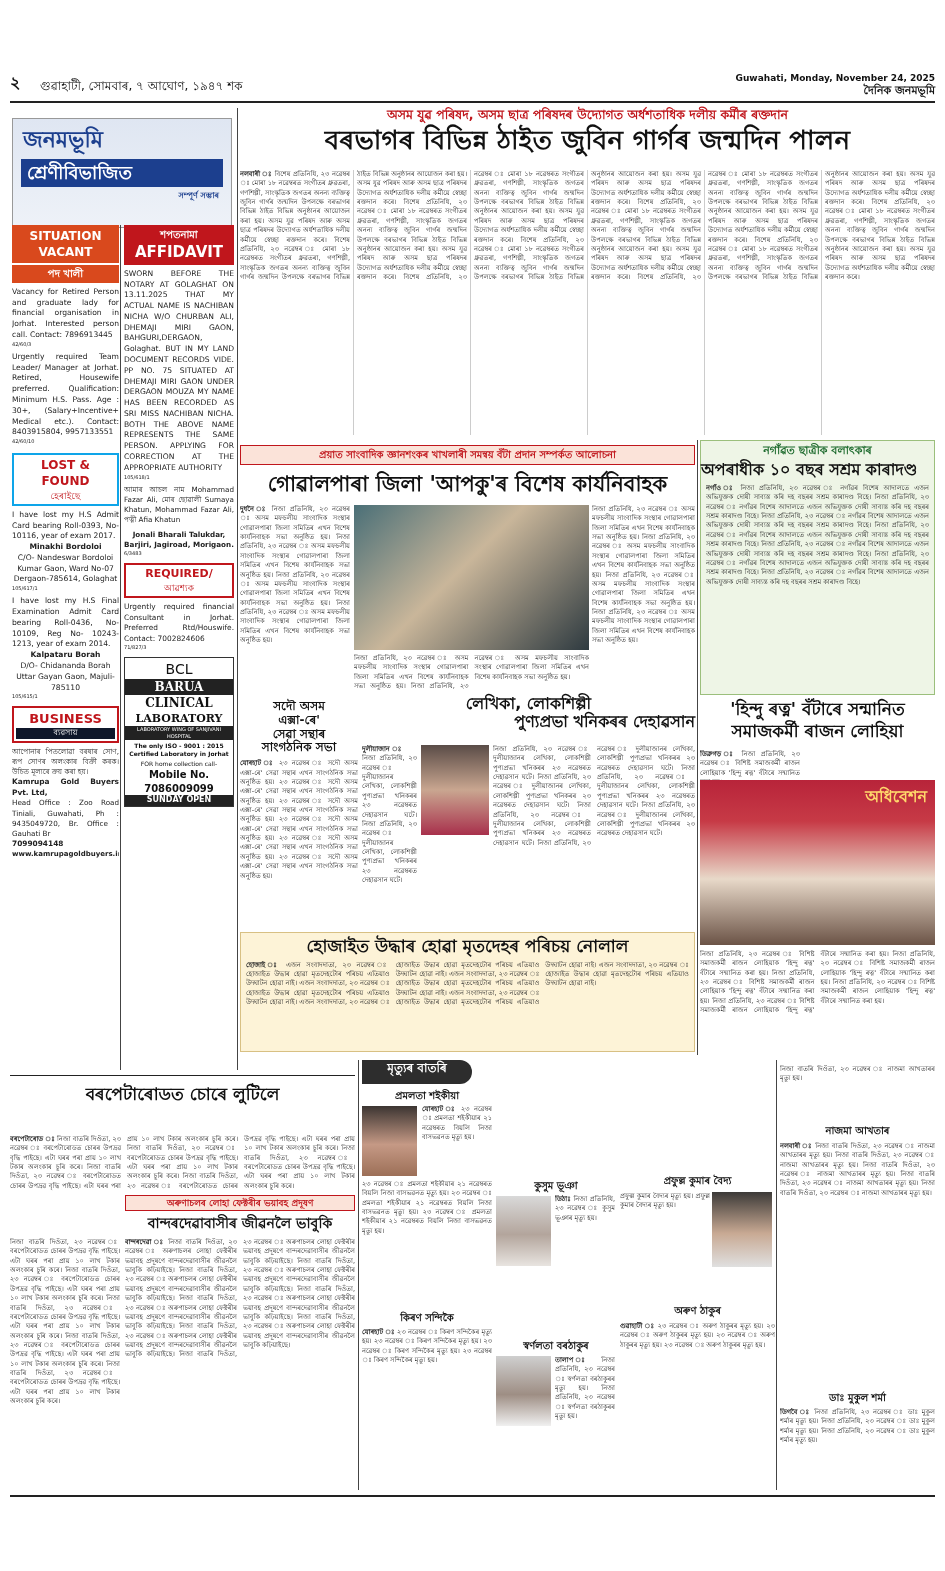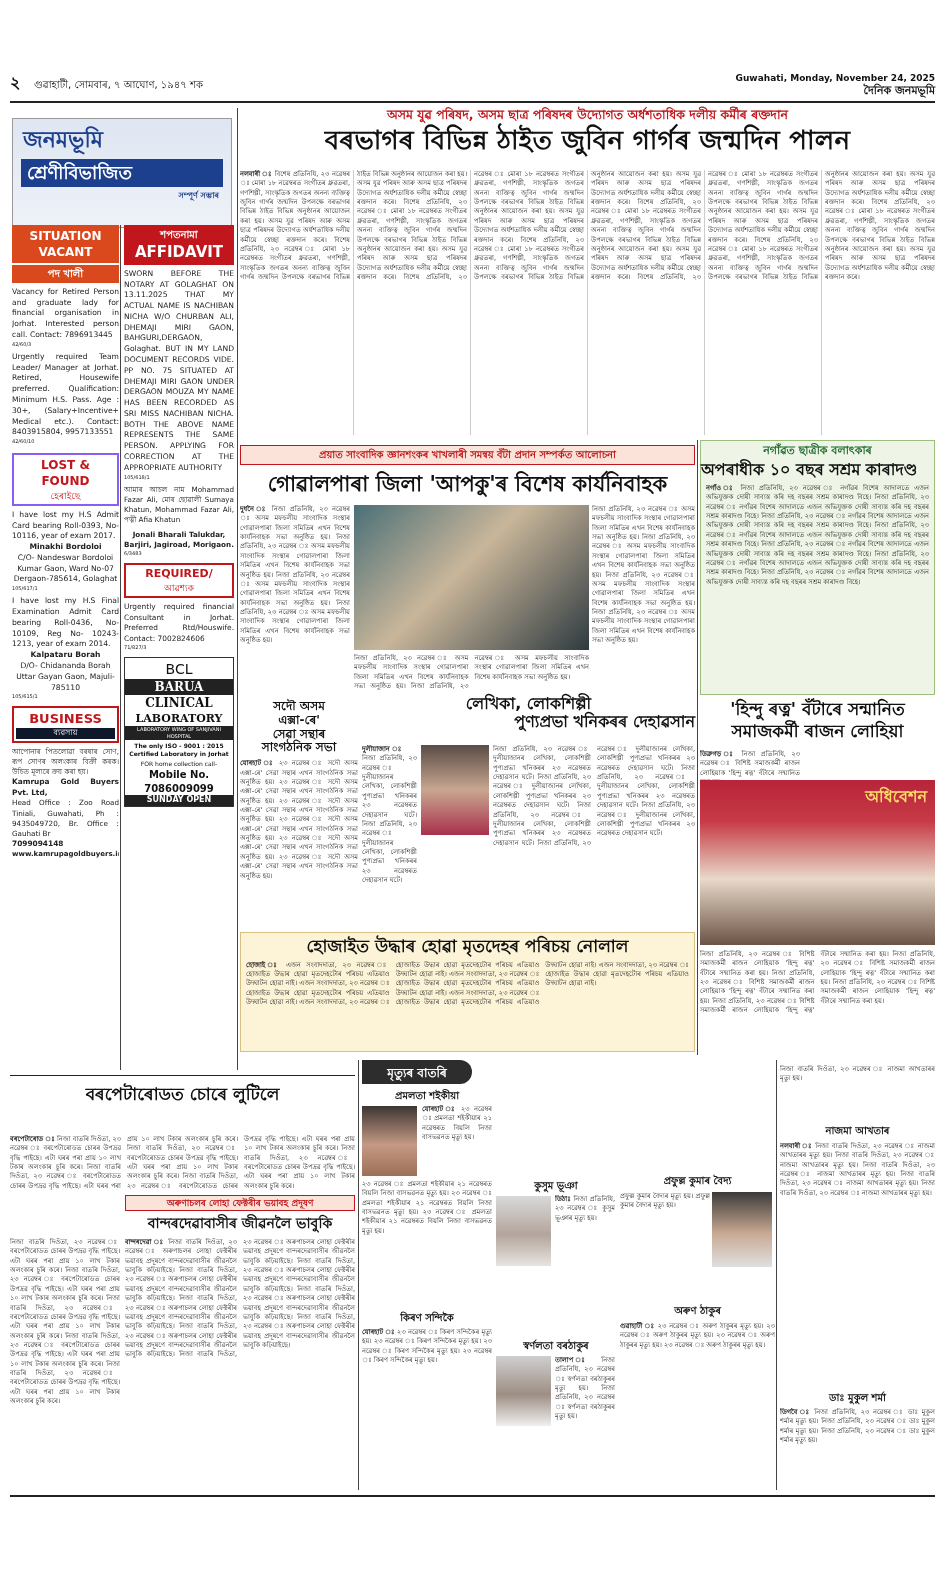--- a/index.html
+++ b/index.html
@@ -1,19 +1,19 @@
 <!DOCTYPE html>
 <html><head>
 <meta charset="utf-8">
 <style>
 *{box-sizing:border-box;margin:0;padding:0}
 body{width:945px;height:1571px;background:#fff;font-family:"DejaVu Sans",sans-serif;color:#111;position:relative;overflow:hidden;font-size:7px;line-height:1.35}
 .abs{position:absolute}
 .pgno{left:10px;top:72px;font-size:16px;font-weight:bold}
-.hdate{left:34px;top:78px;font-size:10px}
+.hdate{left:40px;top:78px;font-size:12px}
 .hright{right:10px;top:72px;text-align:right;font-size:9px;font-weight:bold}
 .hright .pn{font-size:11px}
 .rule{background:#222}
 .txt{font-size:6.6px;line-height:1.42;text-align:justify;color:#222;overflow:hidden}
 .hl{font-weight:bold;color:#111;line-height:1.15}
 .red{color:#c0161c}
 .ph{background:#8a8a8a;overflow:hidden}
 .col-line{width:1px;background:#444}
 .cls-brand{left:12px;top:118px;width:220px;height:110px;border:1px solid #999;background:linear-gradient(#dfe6f2,#eef2f8)}
 .cls-brand .t1{font-size:22px;font-weight:bold;color:#1c3f8e;padding:6px 8px 0 10px}
@@ -39,21 +39,21 @@
   <div class="t3">সম্পূৰ্ণ সম্ভাৰ</div>
 </div>
 
 <div class="abs" style="left:12px;top:225px;width:107px">
   <div class="boxtag" style="font-size:12px;padding:3px 2px">SITUATION VACANT</div>
   <div class="boxtag" style="font-size:10px;padding:2px;margin-top:2px">পদ খালী</div>
   <div class="txt" style="font-size:7.6px;margin-top:4px">Vacancy for Retired Person and graduate lady for financial organisation in Jorhat. Interested person call. Contact: 7896913445</div>
   <div class="txt" style="font-size:5px">42/60/3</div>
   <div class="txt" style="font-size:7.6px;margin-top:4px">Urgently required Team Leader/ Manager at Jorhat. Retired, Housewife preferred. Qualification: Minimum H.S. Pass. Age : 30+, (Salary+Incentive+ Medical etc.). Contact: 8403915804, 9957133551</div>
   <div class="txt" style="font-size:5px">42/60/10</div>
-  <div style="margin-top:8px;border:2px solid #8b5cf6;text-align:center;padding:2px">
+  <div style="margin-top:8px;border:2px solid #0ea5e9;text-align:center;padding:2px">
     <div style="color:#c0161c;font-weight:bold;font-size:12px">LOST &amp; FOUND</div>
     <div style="color:#c0161c;font-size:9px">হেৰাইছে</div>
   </div>
   <div class="txt" style="font-size:7.6px;margin-top:4px">I have lost my H.S Admit Card bearing Roll-0393, No-10116, year of exam 2017.</div>
   <div class="txt" style="font-size:7.6px;font-weight:bold;text-align:center">Minakhi Bordoloi</div>
   <div class="txt" style="font-size:7.6px;text-align:center">C/O- Nandeswar Bordoloi Kumar Gaon, Ward No-07 Dergaon-785614, Golaghat</div>
   <div class="txt" style="font-size:5px">105/617/1</div>
   <div class="txt" style="font-size:7.6px;margin-top:4px">I have lost my H.S Final Examination Admit Card bearing Roll-0436, No-10109, Reg No- 10243-1213, year of exam 2014.</div>
   <div class="txt" style="font-size:7.6px;font-weight:bold;text-align:center">Kalpataru Borah</div>
   <div class="txt" style="font-size:7.6px;text-align:center">D/O- Chidananda Borah Uttar Gayan Gaon, Majuli-785110</div>
@@ -252,21 +252,21 @@
 </div>
 <div class="abs txt" style="left:10px;top:1238px;width:110px;height:250px">
   <span>নিজা বাতৰি দিওঁতা, ২৩ নৱেম্বৰ ঃ বৰপেটাৰোডত চোৰৰ উপদ্ৰৱ বৃদ্ধি পাইছে। এটা ঘৰৰ পৰা প্ৰায় ১০ লাখ টকাৰ অলংকাৰ চুৰি কৰে।</span>
   <span>নিজা বাতৰি দিওঁতা, ২৩ নৱেম্বৰ ঃ বৰপেটাৰোডত চোৰৰ উপদ্ৰৱ বৃদ্ধি পাইছে। এটা ঘৰৰ পৰা প্ৰায় ১০ লাখ টকাৰ অলংকাৰ চুৰি কৰে।</span>
   <span>নিজা বাতৰি দিওঁতা, ২৩ নৱেম্বৰ ঃ বৰপেটাৰোডত চোৰৰ উপদ্ৰৱ বৃদ্ধি পাইছে। এটা ঘৰৰ পৰা প্ৰায় ১০ লাখ টকাৰ অলংকাৰ চুৰি কৰে।</span>
   <span>নিজা বাতৰি দিওঁতা, ২৩ নৱেম্বৰ ঃ বৰপেটাৰোডত চোৰৰ উপদ্ৰৱ বৃদ্ধি পাইছে। এটা ঘৰৰ পৰা প্ৰায় ১০ লাখ টকাৰ অলংকাৰ চুৰি কৰে।</span>
   <span>নিজা বাতৰি দিওঁতা, ২৩ নৱেম্বৰ ঃ বৰপেটাৰোডত চোৰৰ উপদ্ৰৱ বৃদ্ধি পাইছে। এটা ঘৰৰ পৰা প্ৰায় ১০ লাখ টকাৰ অলংকাৰ চুৰি কৰে।</span>
 </div>
 
 <div class="abs" style="left:362px;top:1060px;width:110px;height:24px;background:#2d2d2d;border-radius:0 12px 12px 0">
-  <div style="color:#fff;font-weight:bold;font-size:12px;text-align:center;padding-top:5px">মৃত্যুৰ বাতৰি</div>
+  <div style="color:#fff;font-weight:bold;font-size:12px;text-align:center;">মৃত্যুৰ বাতৰি</div>
 </div>
 
 <div class="abs" style="left:362px;top:1090px;width:130px">
   <div class="hl" style="font-size:10px;text-align:center">প্ৰমলতা শইকীয়া</div>
   <div class="ph" style="width:55px;height:70px;margin-top:4px;background:linear-gradient(#3c3532,#c59985 55%,#9c6f57)"></div>
 </div>
 <div class="abs txt" style="left:422px;top:1105px;width:70px;height:75px">
   <b>যোৰহাট ঃ</b>
   <span>২৩ নৱেম্বৰ ঃ প্ৰমলতা শইকীয়াৰ ২১ নৱেম্বৰত বিয়লি নিজা বাসভৱনত মৃত্যু হয়।</span>
 </div>

